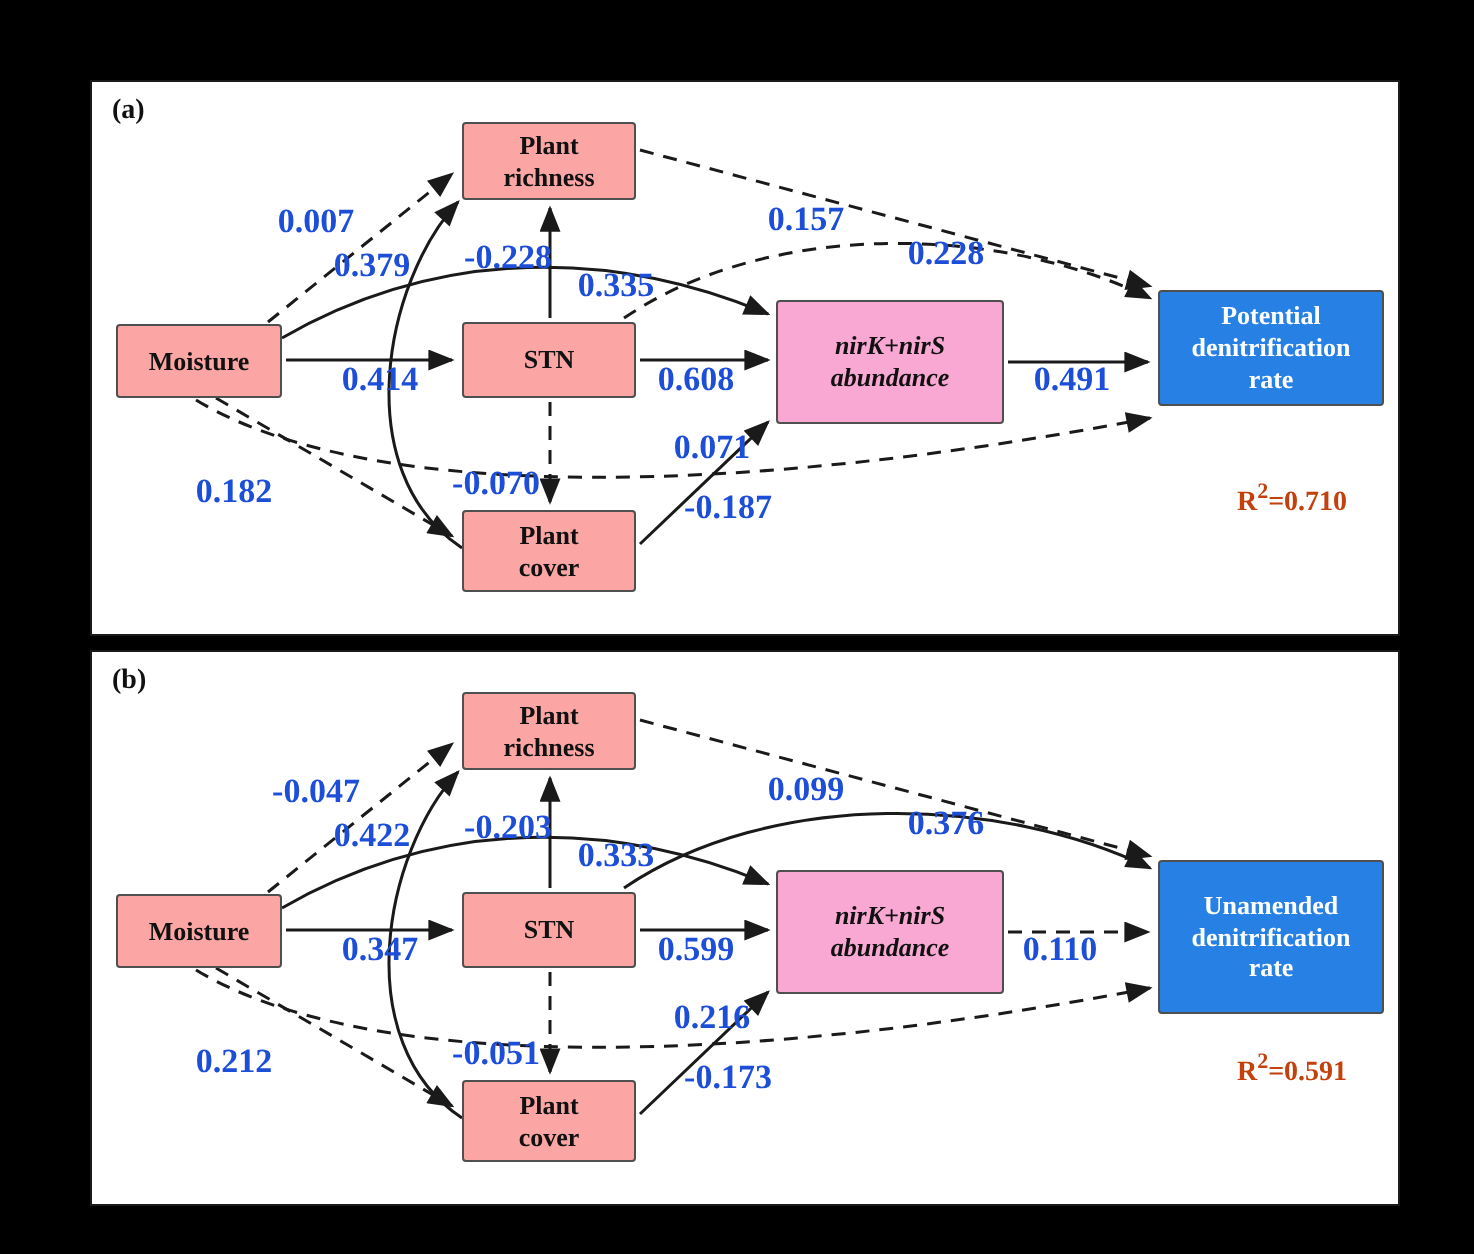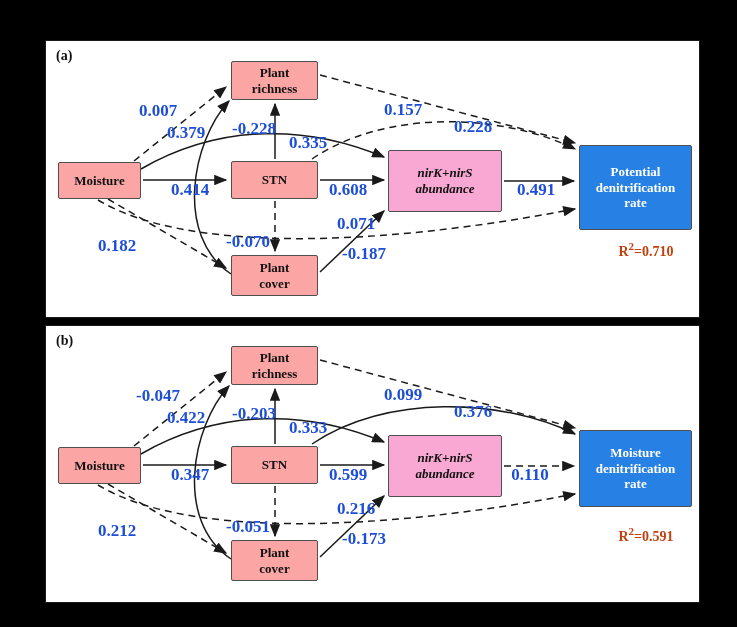--- a/index.html
+++ b/index.html
@@ -46,21 +46,21 @@
     <path class="edge" marker-end="url(#arrA)" d="M 458,140 L 528,140"></path>
   </svg>
 
   <div class="panel-label">(a)</div>
 
   <div class="node tan" style="left:12px;top:121px;width:83px;height:37px">Moisture</div>
   <div class="node tan narrow" style="left:185px;top:20px;width:87px;height:39px">Plant richness</div>
   <div class="node tan" style="left:185px;top:120px;width:87px;height:38px">STN</div>
   <div class="node tan narrow" style="left:185px;top:214px;width:87px;height:41px">Plant cover</div>
   <div class="node green" style="left:342px;top:109px;width:114px;height:62px">nirK+nirS abundance</div>
-  <div class="node blue" style="left:533px;top:104px;width:113px;height:85px">Potential denitrification rate</div>
+  <div class="node blue" style="left:533px;top:104px;width:113px;height:58px">Potential denitrification rate</div>
 
   <span class="coef" style="left:112px;top:70px">0.007</span>
   <span class="coef" style="left:140px;top:92px">0.379</span>
   <span class="coef" style="left:208px;top:88px">-0.228</span>
   <span class="coef" style="left:262px;top:102px">0.335</span>
   <span class="coef" style="left:357px;top:69px">0.157</span>
   <span class="coef" style="left:427px;top:86px">0.228</span>
   <span class="coef" style="left:144px;top:149px">0.414</span>
   <span class="coef" style="left:302px;top:149px">0.608</span>
   <span class="coef" style="left:490px;top:149px">0.491</span>
@@ -94,21 +94,21 @@
     <path class="edge dashed" marker-end="url(#arrB)" d="M 458,140 L 528,140"></path>
   </svg>
 
   <div class="panel-label">(b)</div>
 
   <div class="node tan" style="left:12px;top:121px;width:83px;height:37px">Moisture</div>
   <div class="node tan narrow" style="left:185px;top:20px;width:87px;height:39px">Plant richness</div>
   <div class="node tan" style="left:185px;top:120px;width:87px;height:38px">STN</div>
   <div class="node tan narrow" style="left:185px;top:214px;width:87px;height:41px">Plant cover</div>
   <div class="node green" style="left:342px;top:109px;width:114px;height:62px">nirK+nirS abundance</div>
-  <div class="node blue" style="left:533px;top:104px;width:113px;height:77px">Moisture denitrification rate</div>
+  <div class="node blue" style="left:533px;top:104px;width:113px;height:77px">Unamended denitrification rate</div>
 
   <span class="coef" style="left:112px;top:70px">-0.047</span>
   <span class="coef" style="left:140px;top:92px">0.422</span>
   <span class="coef" style="left:208px;top:88px">-0.203</span>
   <span class="coef" style="left:262px;top:102px">0.333</span>
   <span class="coef" style="left:357px;top:69px">0.099</span>
   <span class="coef" style="left:427px;top:86px">0.376</span>
   <span class="coef" style="left:144px;top:149px">0.347</span>
   <span class="coef" style="left:302px;top:149px">0.599</span>
   <span class="coef" style="left:484px;top:149px">0.110</span>

